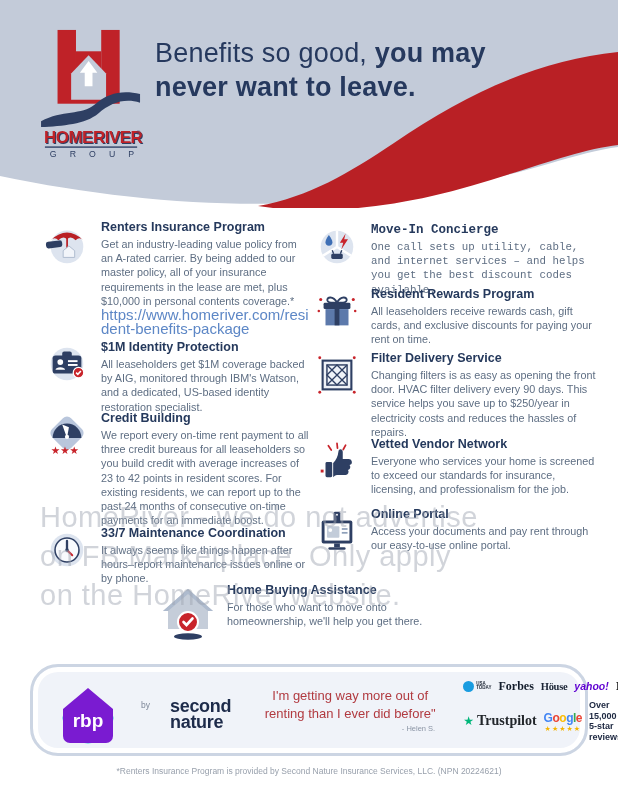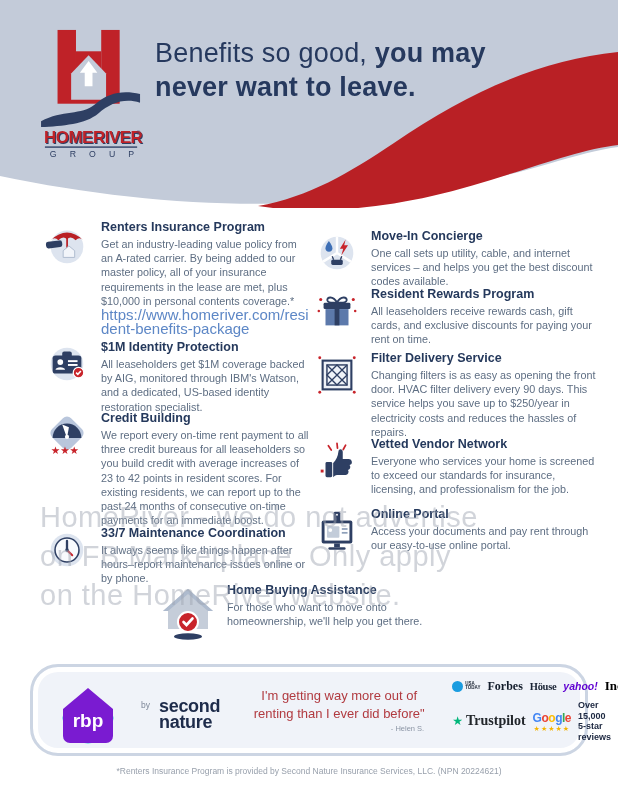--- a/index.html
+++ b/index.html
@@ -26,21 +26,21 @@
 
   
   .watermark { position:absolute; left:0; top:498px; width:618px; text-align:left; z-index:5;
     color:rgba(158,166,178,.48); font-size:29px; line-height:39px; font-weight:300; letter-spacing:.5px; pointer-events:none;margin-left:40px; }
 
   
   .bottom-bar { position:absolute; left:30px; top:664px; width:558px; height:92px;
     border:3px solid #ccd5e3; border-radius:28px; background:#f0f3f9; box-shadow:inset 0 0 0 5px #ffffff;
     display:flex; align-items:center; padding:0 20px 0 18px; gap:14px; }
   .rbp-wrap { flex:none; width:74px; height:58px; position:relative; }
-  .sn-wrap { flex:none; display:flex; gap:9px; margin-left:2px; }
+  .sn-wrap { flex:none; display:flex; gap:20px; margin-left:2px; }
   .sn-by { font-size:8.5px; color:#7d8798; margin-top:10px; }
   .sn-words { font-weight:bold; color:#1d2b4a; font-size:18px; line-height:16px; letter-spacing:-.3px; margin-top:8px; }
   .quote-wrap { width:182px; margin-left:14px; flex:none; }
   .quote { color:#b13a40; font-weight:normal; font-size:13px; line-height:17.5px; text-align:center; }
   .quote-attr { text-align:right; font-size:7.5px; color:#8b95a5; margin-top:2px; padding-right:6px; }
   .media-wrap { margin-left:8px; display:flex; flex-direction:column; gap:6px; }
   .media-row { display:flex; align-items:center; gap:7px; }
   .usatoday { display:flex; align-items:center; gap:2px; }
   .usatoday .dot { width:11px; height:11px; border-radius:50%; background:#1a9ce0; }
   .usatoday .txt { font-size:4.5px; font-weight:bold; color:#1b2433; line-height:4.5px; }
@@ -160,21 +160,21 @@
       <circle cx="28" cy="38" r="10" fill="#c8242b" stroke="#ffffff" stroke-width="2"></circle>
       <path d="M23.5,38 l3,3 l6,-6.5" stroke="#ffffff" stroke-width="2.6" fill="none" stroke-linecap="round"></path>
       <ellipse cx="28" cy="52.5" rx="14" ry="3.2" fill="#2e3f63"></ellipse>
     </svg>
     <div class="b-text">
       <div class="b-title">Home Buying Assistance</div>
       <div class="b-body">For those who want to move onto homeownership, we'll help you get there.</div>
     </div>
   </div>
 
-  <div class="benefit w-right" style="left:314px; top:229px;">
+  <div class="benefit w-right" style="left:314px; top:223px;font-family:Liberation Mono, monospace;">
     <svg class="b-icon" width="46" height="46" viewBox="0 0 48 48">
       <circle cx="24" cy="24" r="17" fill="#dde4ef"></circle>
       <line x1="24" y1="24" x2="24" y2="7" stroke="#ffffff" stroke-width="2.5"></line>
       <line x1="24" y1="24" x2="9.5" y2="33" stroke="#ffffff" stroke-width="2.5"></line>
       <line x1="24" y1="24" x2="38.5" y2="33" stroke="#ffffff" stroke-width="2.5"></line>
       <path d="M15.5,11.5 C13,15 12,17 12,19 a3.6,3.6 0 0 0 7.2,0 C19.2,17 18,15 15.5,11.5 Z" fill="#3e6fb5"></path>
       <polygon points="33,10 27,19.5 30.5,19.5 28.5,26.5 35.5,16 31.5,16" fill="#c8242b"></polygon>
       <rect x="18" y="31" width="12" height="5.5" rx="1.5" fill="#2e3f63"></rect>
       <line x1="20.5" y1="31" x2="19" y2="27.5" stroke="#2e3f63" stroke-width="1.4"></line>
       <line x1="27.5" y1="31" x2="29" y2="27.5" stroke="#2e3f63" stroke-width="1.4"></line>

